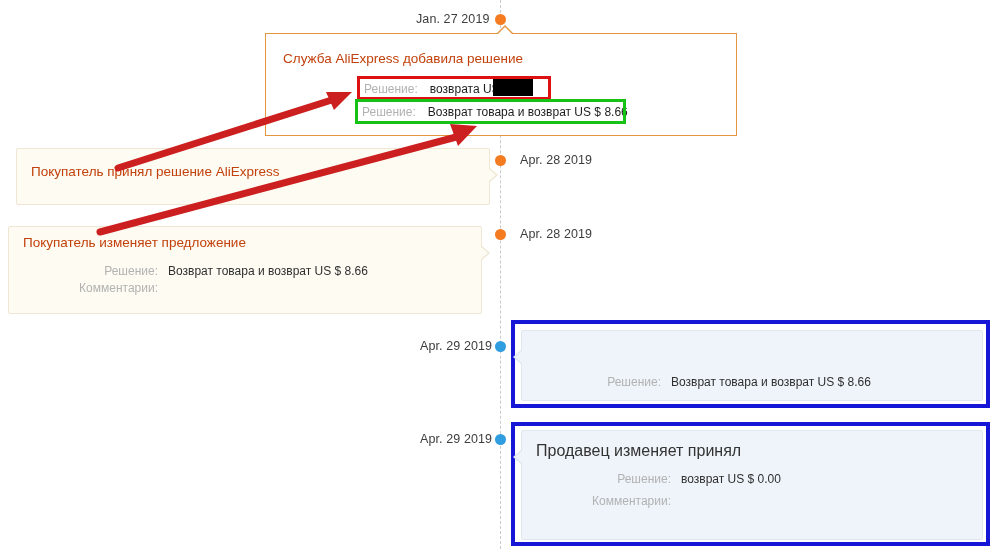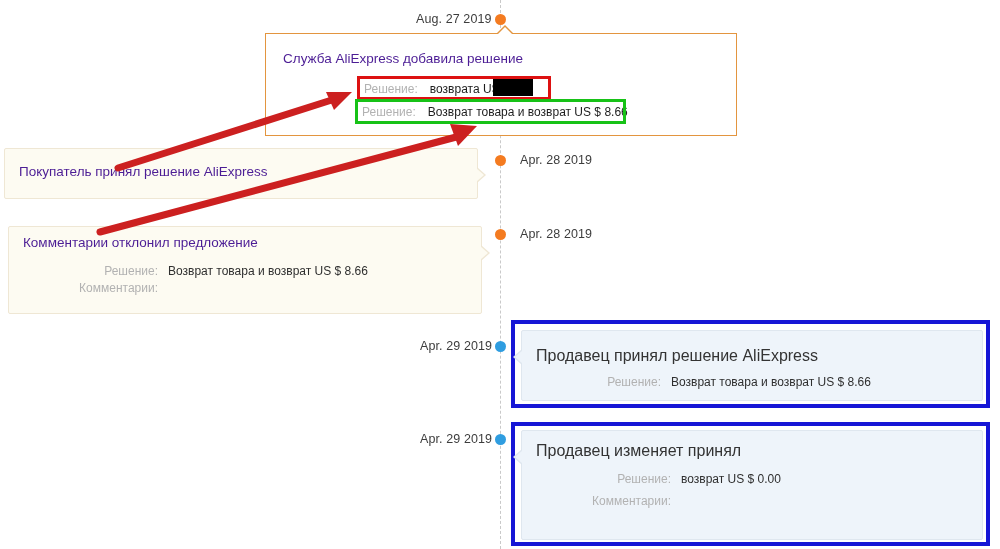--- a/index.html
+++ b/index.html
@@ -47,21 +47,21 @@
   
   .card {
     position: absolute;
     box-sizing: border-box;
     background: #fdfbf2;
     border: 1px solid #efe7d4;
     border-radius: 2px;
   }
   .card .title {
     font-size: 13.5px;
-    color: #4c1d95;
+    color: #c2410c;
     white-space: nowrap;
   }
   .kv {
     display: flex;
     font-size: 12px;
     line-height: 17px;
   }
   .kv .k {
     color: #b2b2b2;
     text-align: right;
@@ -163,24 +163,24 @@
     border-bottom: 8px solid #ffffff;
   }
   #card-service .title {
     position: absolute;
     left: 17px;
     top: 17px;
   }
 
   
   #card-buyer-accepted {
-    left: 4px;
+    left: 16px;
     top: 148px;
     width: 474px;
-    height: 51px;
+    height: 57px;
   }
   #card-buyer-accepted .title {
     position: absolute;
     left: 14px;
     top: 15px;
   }
 
   
   #card-buyer-declined {
     left: 8px;
@@ -335,21 +335,21 @@
 <body>
 
 <div id="timeline-axis"></div>
 
 <div class="tl-dot orange" style="top:14px"></div>
 <div class="tl-dot orange" style="top:155px"></div>
 <div class="tl-dot orange" style="top:229px"></div>
 <div class="tl-dot blue" style="top:341px"></div>
 <div class="tl-dot blue" style="top:434px"></div>
 
-<div class="tl-date" style="left:416px; top:12px">Aug. 27 2019</div>
+<div class="tl-date" style="left:416px; top:12px">Jan. 27 2019</div>
 <div class="tl-date" style="left:520px; top:153px">Apr. 28 2019</div>
 <div class="tl-date" style="left:520px; top:227px">Apr. 28 2019</div>
 <div class="tl-date" style="left:420px; top:339px">Apr. 29 2019</div>
 <div class="tl-date" style="left:420px; top:432px">Apr. 29 2019</div>
 
 <div class="card" id="card-service">
   <div class="nub-up"></div>
   <div class="title">Служба AliExpress добавила решение</div>
 </div>
 
@@ -367,37 +367,36 @@
 <div id="hl-red-decision"></div>
 <div id="hl-green-decision"></div>
 
 <div class="card" id="card-buyer-accepted">
   <div class="nub-right"></div>
   <div class="title">Покупатель принял решение AliExpress</div>
 </div>
 
 <div class="card" id="card-buyer-declined">
   <div class="nub-right"></div>
-  <div class="title">Комментарии отклонил предложение</div>
+  <div class="title">Покупатель изменяет предложение</div>
   <div class="rows">
     <div class="kv">
       <span class="k">Решение:</span>
       <span class="v">Возврат товара и возврат US $ 8.66</span>
     </div>
     <div class="kv">
       <span class="k">Комментарии:</span>
       <span class="v"></span>
     </div>
   </div>
 </div>
 
 <div id="hl-seller-accepted"></div>
 <div id="card-seller-accepted">
   <div class="nub-left"></div>
-  <div class="title">Продавец принял решение AliExpress</div>
   <div class="rows">
     <div class="kv">
       <span class="k">Решение:</span>
       <span class="v">Возврат товара и возврат US $ 8.66</span>
     </div>
   </div>
 </div>
 
 <div id="hl-seller-modified"></div>
 <div id="card-seller-modified">

